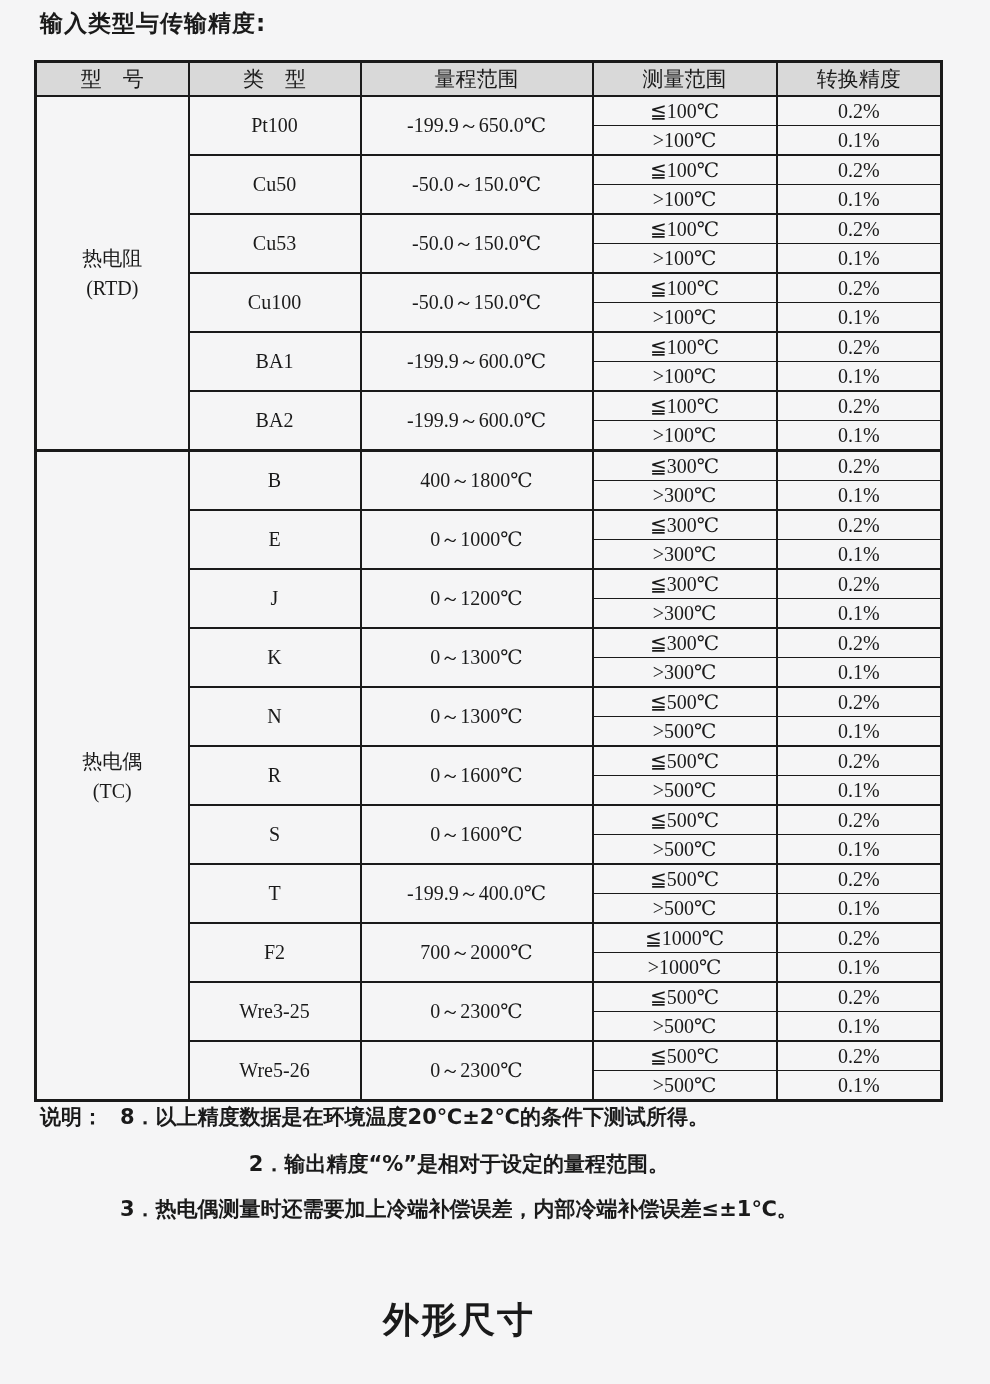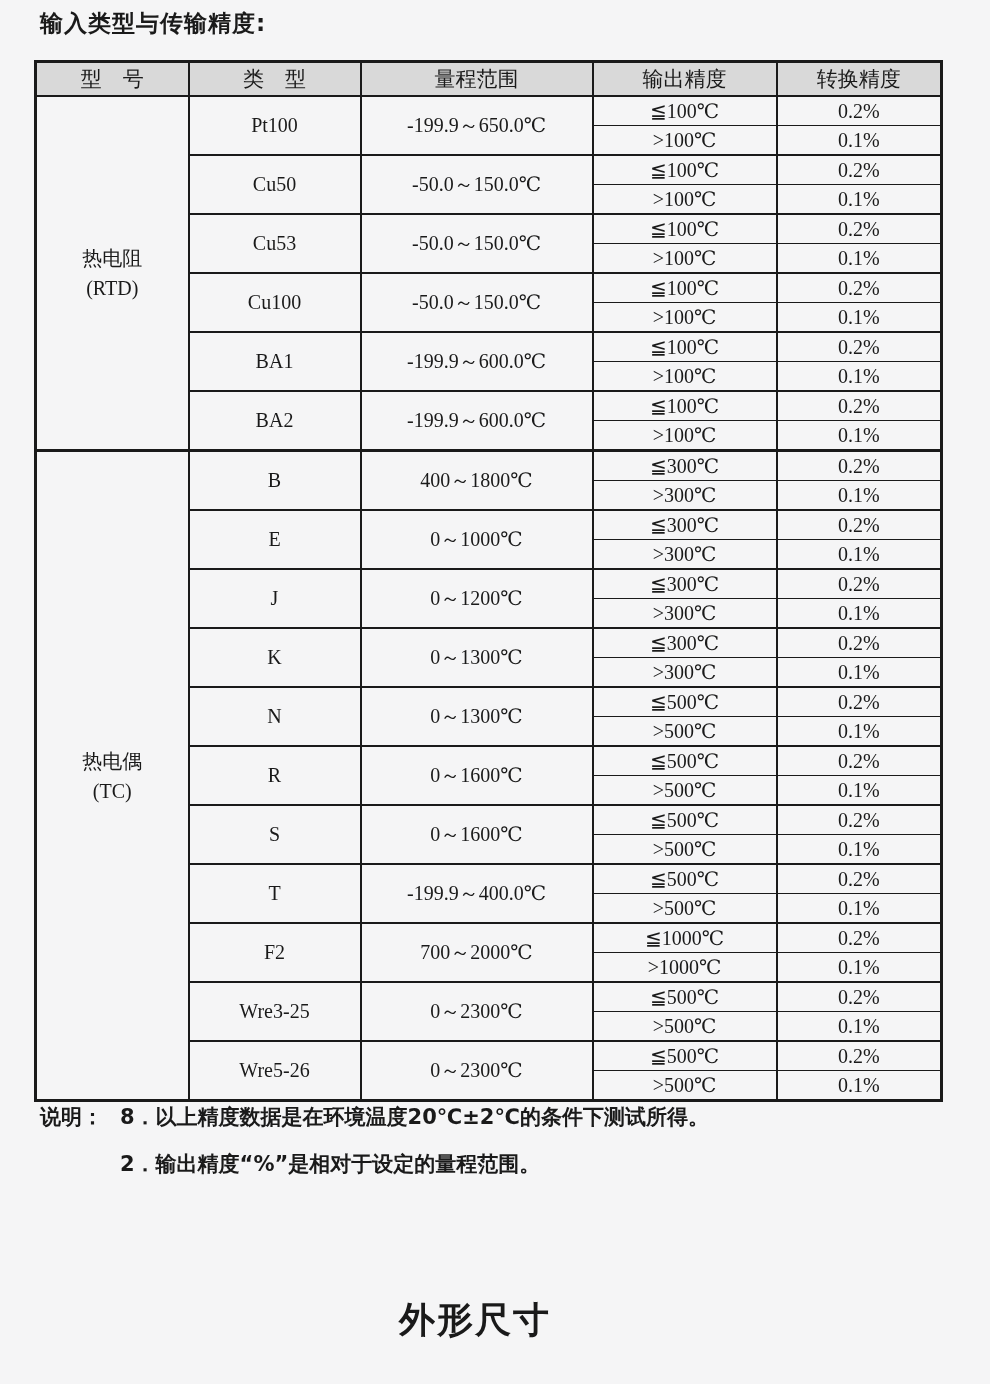--- a/index.html
+++ b/index.html
@@ -47,23 +47,23 @@
   table.spec tr.block-top td{border-top-width:2px;}
   table.spec tr.group-top td{border-top-width:3px;}
   td.model-cell{font-size:22px;line-height:30px;}
   .notes{
     position:absolute;left:40px;top:1102px;
     font-size:21px;font-weight:bold;
     line-height:30px;
   }
   .note-line{margin-bottom:15px;white-space:nowrap;}
   .note-label{display:inline-block;width:80px;font-family:Liberation Mono, monospace;}
-  .note-line.indent{padding-left:80px;}
+  .note-line.indent{padding-left:80px;text-align:center;}
   .section-heading{
-    position:absolute;left:16px;top:1296px;width:918px;
+    position:absolute;left:0;top:1296px;width:918px;
     text-align:center;
     font-size:36px;font-weight:bold;letter-spacing:2px;
   }
 </style>
 </head>
 <body style="--page-bg: #f5f5f6; --header-bg: #d9d9d9; --line: #1a1a1a; --ink: #1a1a1a;">
 
 <div class="doc-title">输入类型与传输精度:</div>
 
 <table class="spec">
@@ -72,21 +72,21 @@
       <col class="c-type">
       <col class="c-range">
       <col class="c-span">
       <col class="c-acc">
   </colgroup>
   <thead>
     <tr>
       <th>型　号</th>
       <th>类　型</th>
       <th>量程范围</th>
-      <th>输出精度</th>
+      <th>测量范围</th>
       <th>转换精度</th>
     </tr>
   </thead>
   <tbody id="spec-tbody">
       <tr class="block-top">
         <td class="model-cell" rowspan="12">
           <div>热电阻</div>
           <div>(RTD)</div>
         </td>
         <td rowspan="2">Pt100</td>
@@ -265,15 +265,18 @@
     </tbody>
 </table>
 
 <div class="notes">
   <div class="note-line">
     <span class="note-label">说明：</span><span>8．以上精度数据是在环境温度20℃±2℃的条件下测试所得。</span>
   </div>
   <div class="note-line indent">
     <span>2．输出精度“%”是相对于设定的量程范围。</span>
   </div>
+  <div class="note-line indent">
+    <span>3．热电偶测量时还需要加上冷端补偿误差，内部冷端补偿误差≤±1℃。</span>
+  </div>
 </div>
 
 <div class="section-heading">外形尺寸</div>
 
 </body></html>

